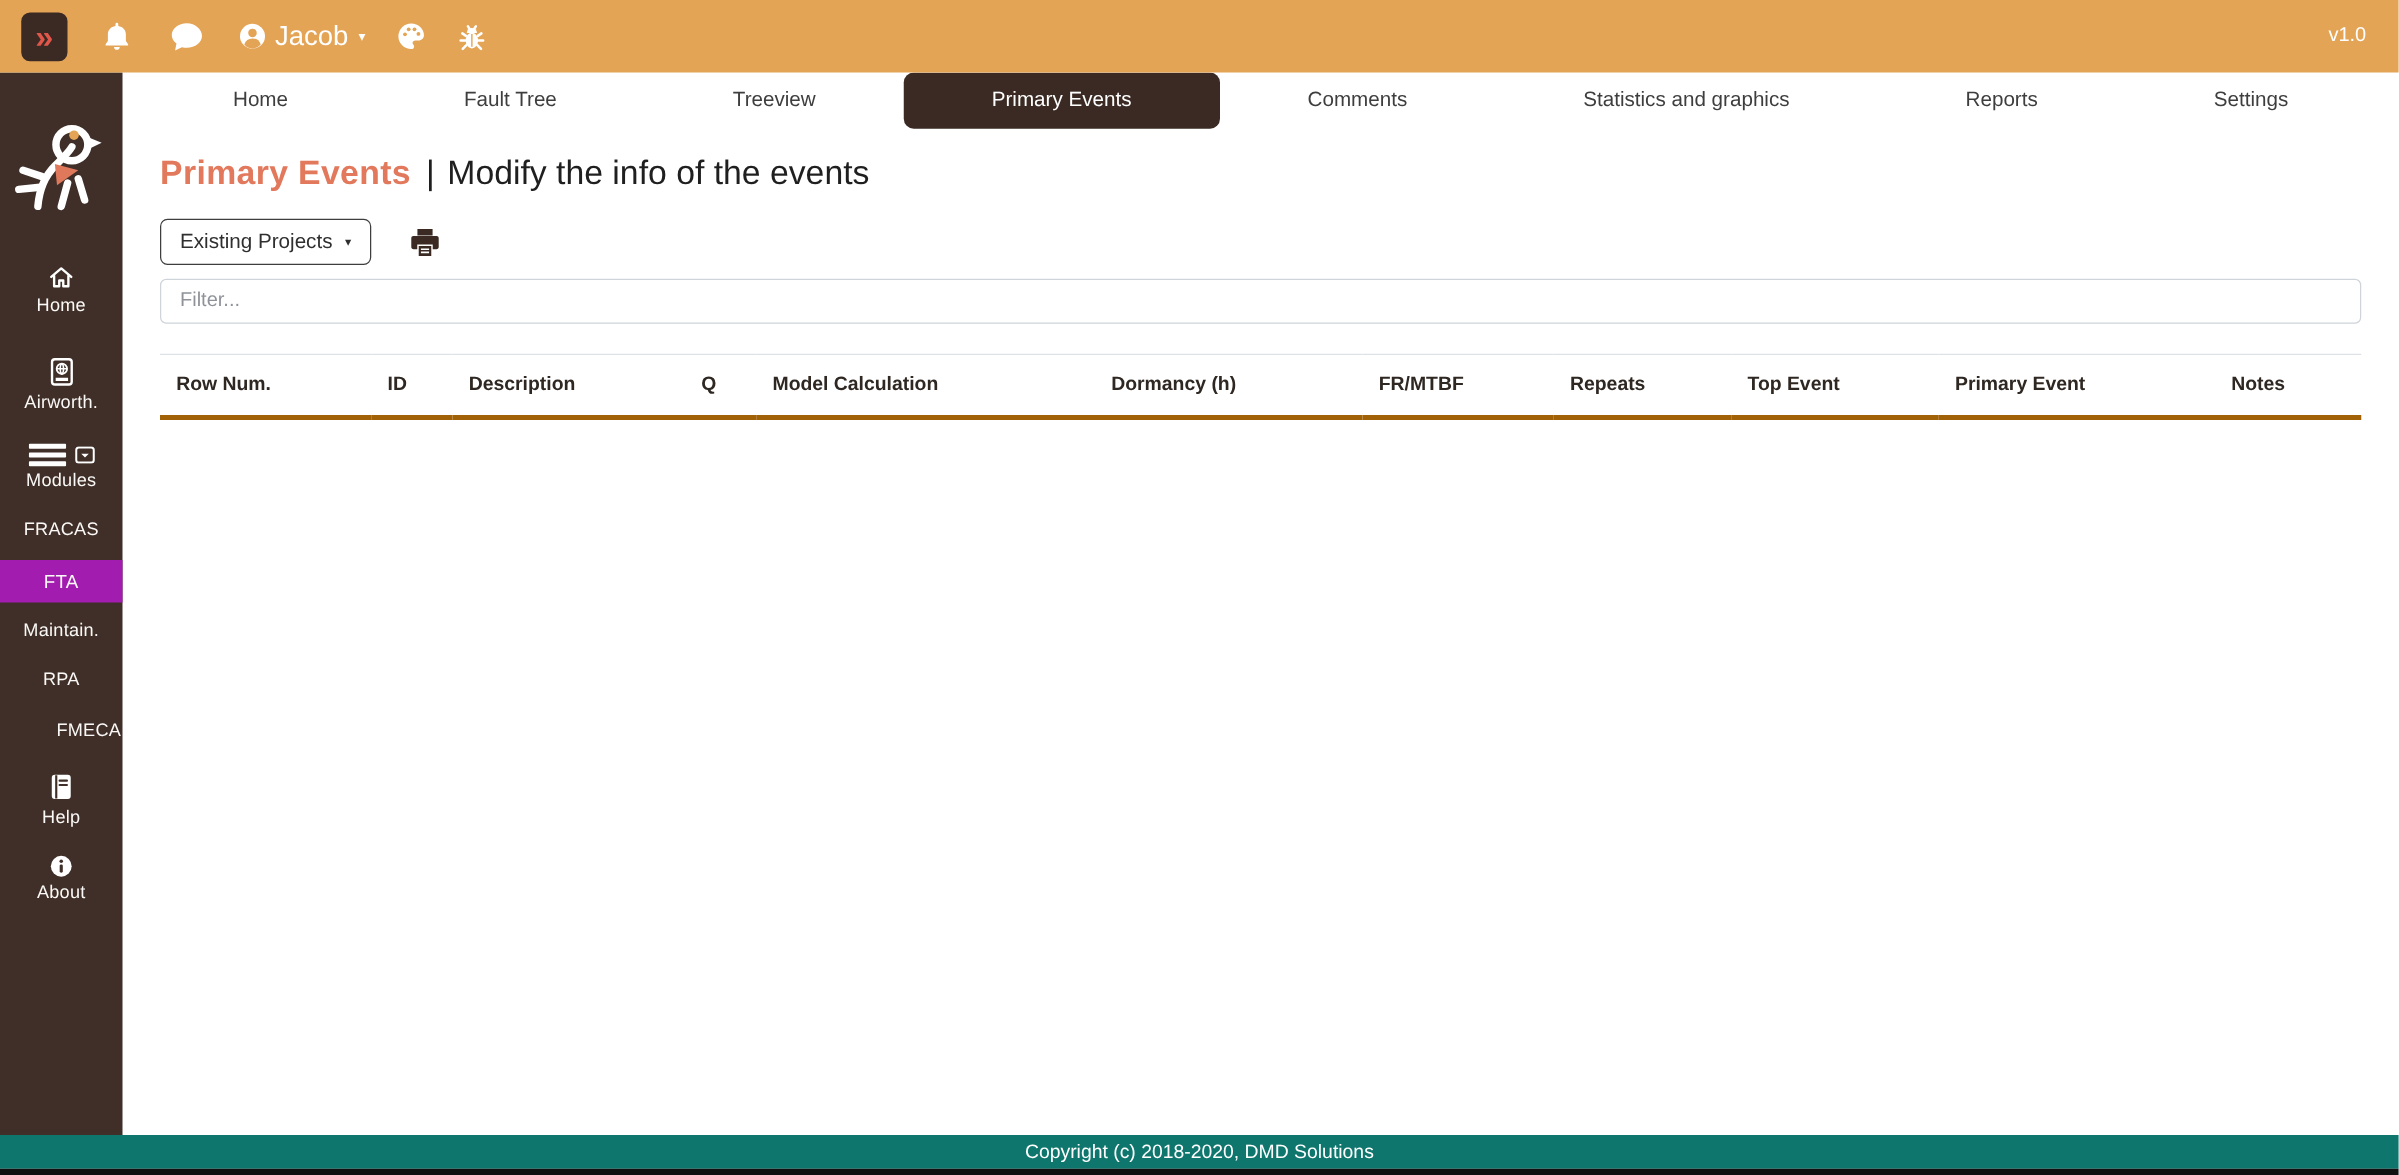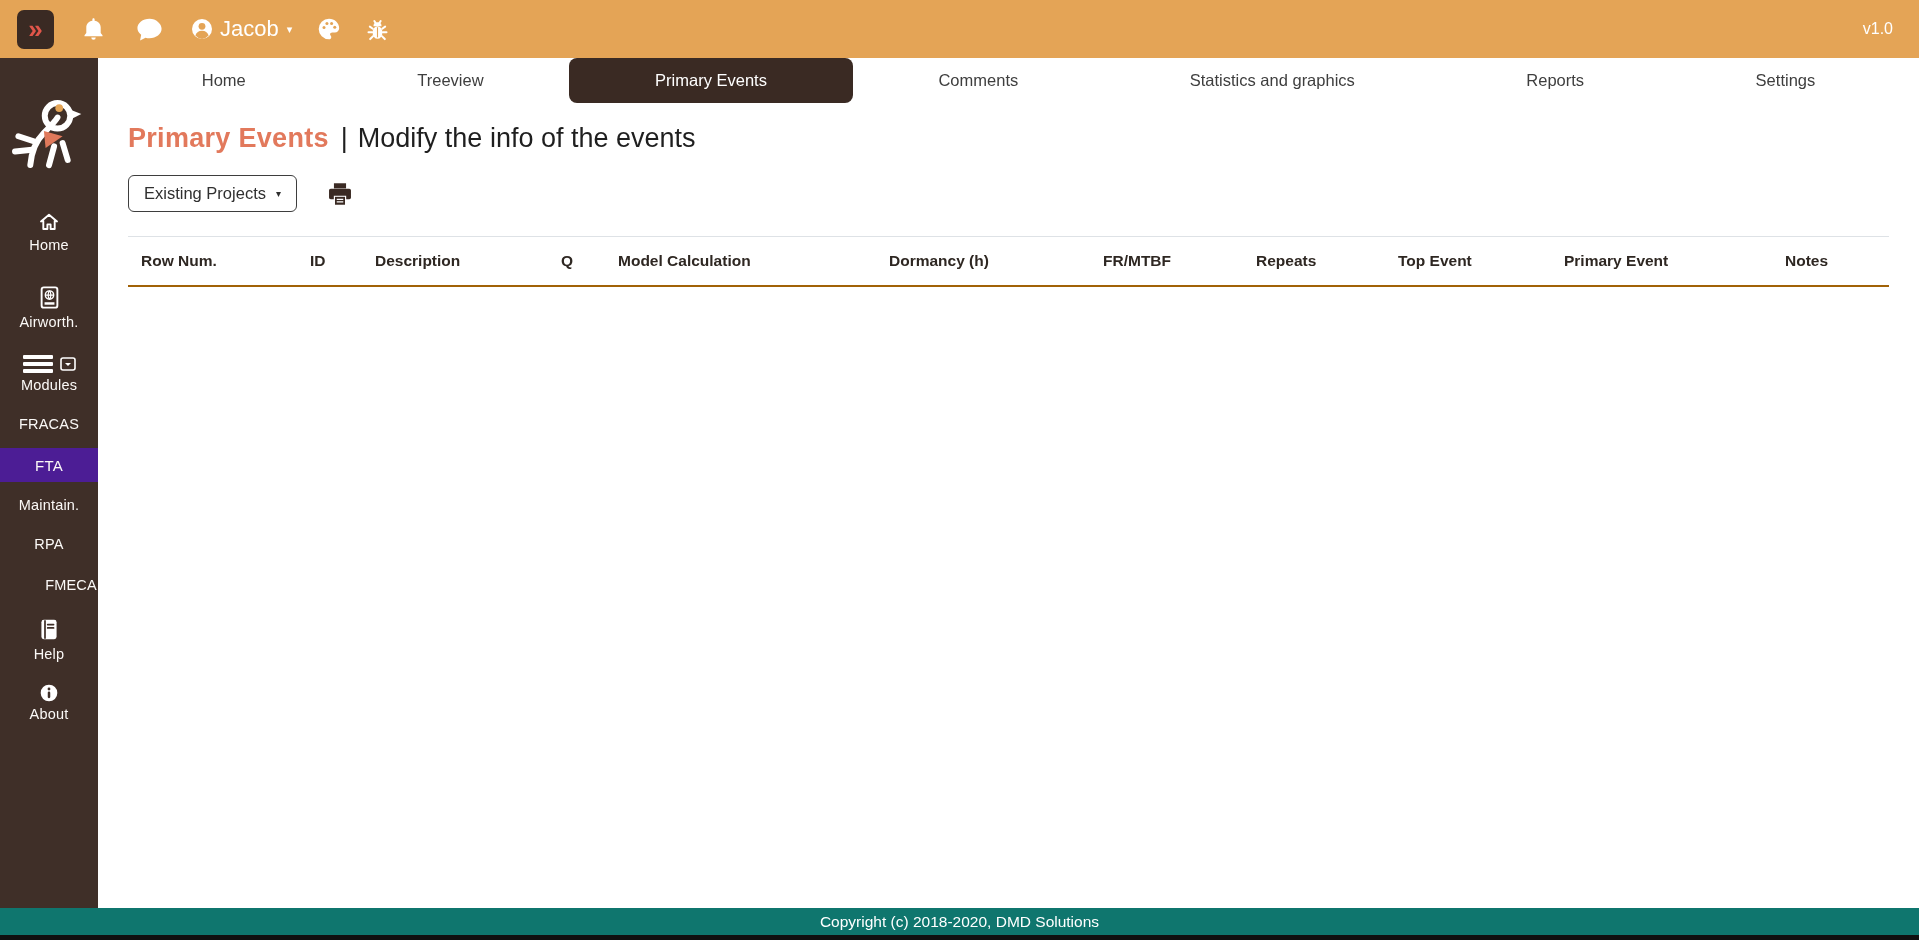--- a/index.html
+++ b/index.html
@@ -26,21 +26,21 @@
   .sidebar { position:absolute; top:58px; left:0; width:98px; height:850px; background:#3F2F28;
              display:flex; flex-direction:column; align-items:center; z-index:4; }
   .logo { margin-top:34px; width:86px; height:85px; }
   .side-item { display:flex; flex-direction:column; align-items:center; cursor:pointer; width:100%; }
   .side-label { color:#FBF9F7; font-size:14.5px; margin-top:3px; letter-spacing:.2px; }
   .si-home { margin-top:33px; }
   .si-airworth { margin-top:31px; }
   .si-modules { margin-top:24px;justify-content:center; }
   .modules-row { display:flex; align-items:center; gap:7px; }
   .si-fracas { margin-top:23px; }
-  .si-fta { margin-top:16px; height:34px; background:#4c1d95; justify-content:center; }
+  .si-fta { margin-top:16px; height:34px; background:#a21caf; justify-content:center; }
   .si-fta .side-label { margin-top:0; font-size:15px; }
   .si-maintain { margin-top:15px; }
   .si-rpa { margin-top:23px; }
   .si-fmeca { margin-top:25px;padding-left:44px; }
   .si-help { margin-top:23px; }
   .si-about { margin-top:21px; }
   .txt-only .side-label { margin-top:0; }
 
   
   .main { position:absolute; top:58px; left:98px; right:0; height:850px; background:#fff; overflow:hidden; }
@@ -61,21 +61,21 @@
                   gap:10px; cursor:pointer; font-family:inherit; }
   .projects-btn .caret { font-size:10px; color:#2F2F2F; }
   .print-btn { margin-left:29px; background:none; border:none; cursor:pointer; display:flex; }
 
   .filter-input { margin-top:11px; width:100%; height:36px; border:1px solid #CED4DA; border-radius:5px;
                   padding:0 15px; font-size:16px; color:#3a3a3a; font-family:inherit; outline:none; }
   .filter-input::placeholder { color:#8F9399; }
 
   .events-table { margin-top:24px; width:100%; border-collapse:collapse; table-layout:fixed; }
   .events-table th { text-align:left; font-size:15.5px; font-weight:bold; color:#2E2722;
-                     padding:15px 4px 15px 13px; border-top:1px solid #DEE2E6; border-bottom:2px solid #a16207;
+                     padding:15px 4px 15px 13px; border-top:1px solid #DEE2E6; border-bottom:4px solid #a16207;
                      white-space:nowrap; overflow:hidden; }
   .c1{width:169px}.c2{width:65px}.c3{width:186px}.c4{width:57px}.c5{width:271px}
   .c6{width:214px}.c7{width:153px}.c8{width:142px}.c9{width:166px}.c10{width:221px}.c11{width:auto}
 
   
   .footer { position:absolute; left:0; top:908px; right:0; height:27px; background:#0f766e;
             color:#fff; font-size:15.5px; display:flex; align-items:center; justify-content:center; }
   .bottom-strip { position:absolute; left:0; bottom:0; right:0; height:5px; background:#101010; }
 </style>
 </head>
@@ -214,20 +214,21 @@
       <circle cx="12" cy="7.2" r="1.7" fill="#3F2F28"></circle>
       <rect x="10.5" y="10.2" width="3" height="8" rx="1.4" fill="#3F2F28"></rect>
     </svg>
     <span class="side-label">About</span>
   </div>
 </nav>
 
 <main class="main">
   <div class="tabbar">
     <div class="tab">Home</div>
+    <div class="tab">Fault Tree</div>
     <div class="tab">Treeview</div>
     <div class="tab active">Primary Events</div>
     <div class="tab">Comments</div>
     <div class="tab">Statistics and graphics</div>
     <div class="tab">Reports</div>
     <div class="tab">Settings</div>
   </div>
 
   <div class="content">
     <h1 class="page-title">
@@ -244,20 +245,21 @@
       <button class="print-btn">
         <svg width="28" height="28" viewBox="0 0 24 24">
           <path d="M6.8 2.8h10.4v4.4H6.8z" fill="#3A2A23"></path>
           <path d="M4.1 7.6h15.8c.9 0 1.5.6 1.5 1.5v6c0 .9-.6 1.5-1.5 1.5h-2.6v-3.2H6.7v3.2H4.1c-.9 0-1.5-.6-1.5-1.5v-6c0-.9.6-1.5 1.5-1.5z" fill="#3A2A23"></path>
           <path d="M7.7 14.4h8.6v6.8H7.7z" fill="#3A2A23"></path>
           <path d="M9.2 16.6h5.6M9.2 18.8h5.6" stroke="#fff" stroke-width="1.1"></path>
         </svg>
       </button>
     </div>
 
+    <input class="filter-input" type="text" value="" placeholder="Filter..." style="">
 
     <table class="events-table">
       <thead>
         <tr>
           <th class="c1">Row Num.</th>
           <th class="c2">ID</th>
           <th class="c3">Description</th>
           <th class="c4">Q</th>
           <th class="c5">Model Calculation</th>
           <th class="c6">Dormancy (h)</th>

